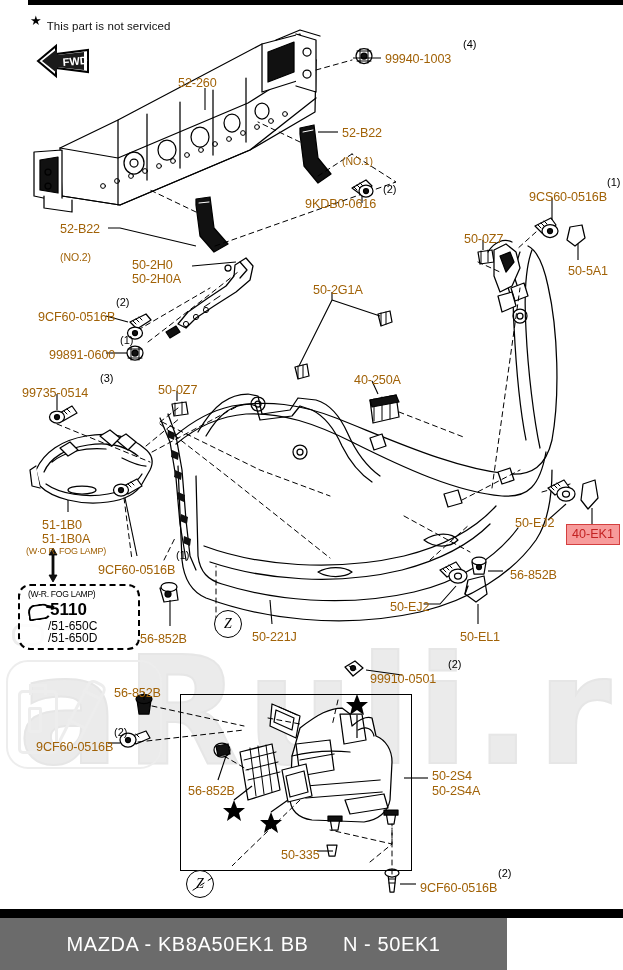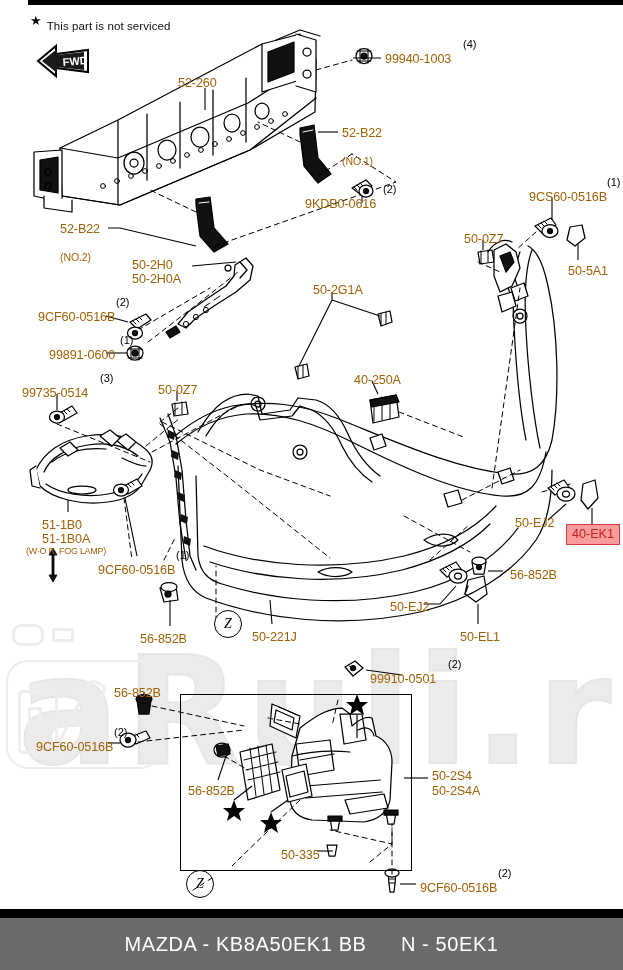--- a/index.html
+++ b/index.html
@@ -78,21 +78,21 @@
       display:flex;align-items:center;justify-content:center;font-size:14px;font-style:italic;
       font-family:"Liberation Serif",serif;background:#fff;}
 
   
   .detbox{position:absolute;left:180px;top:694px;width:230px;height:175px;border:1.4px solid #000;background:transparent;}
 
   
   .fwd{position:absolute;left:36px;top:42px;width:56px;height:38px;}
 
   
-  .footer{position:absolute;left:0;bottom:0;width:623px;height:52px;background:#6b6b6b;
+  .footer{position:absolute;left:0;bottom:0;width:507px;height:52px;background:#6b6b6b;
     display:flex;align-items:center;justify-content:center;}
   .footer .ft{color:#fff;font-size:20px;letter-spacing:.6px;white-space:nowrap;}
   .footer .ft .gap{display:inline-block;width:22px;}
   .footer-top{position:absolute;left:0;bottom:52px;width:623px;height:9px;background:#000;}
   .footer-nub{position:absolute;left:0;bottom:61px;width:30px;height:5px;background:#fff;}
 
   svg.art{position:absolute;left:0;top:0;width:623px;height:970px;overflow:visible;}
 </style>
 </head>
 <body>
@@ -555,20 +555,27 @@
     <span>Z</span>
   </div>
   <svg class="art" viewBox="0 0 623 970">
     <path d="M212 878 L190 892" stroke="#000" stroke-width="1" stroke-dasharray="5 4" fill="none"></path>
     <path d="M232 866 L240 858" stroke="#000" stroke-width="1" stroke-dasharray="5 4" fill="none"></path>
   </svg>
 
   <svg class="dblarrow" viewBox="0 0 10 34">
     <polygon points="5,0 9,7 6,7 6,27 9,27 5,34 1,27 4,27 4,7 1,7" fill="#111" stroke="#000" stroke-width=".8"></polygon>
   </svg>
+  <div class="callout">
+    <div class="ctitle">(W-R. FOG LAMP)</div>
+    <div class="cico"></div>
+    <div class="cnum">5110</div>
+    <div class="csub1">/51-650C</div>
+    <div class="csub2">/51-650D</div>
+  </div>
 
   <div id="labels">
       <div class="lbl" style="left: 178px; top: 76px;">52-260</div>
       <div class="qty" style="left: 463px; top: 38px;">(4)</div>
       <div class="lbl" style="left: 385px; top: 52px;">99940-1003</div>
       <div class="lbl sm" style="left: 342px; top: 112px;">(NO.1)</div>
       <div class="lbl" style="left: 342px; top: 126px;">52-B22</div>
       <div class="qty" style="left: 383px; top: 183px;">(2)</div>
       <div class="lbl" style="left: 305px; top: 197px; text-align: right;">9KDB0-0616</div>
       <div class="lbl sm" style="left: 60px; top: 208px;">(NO.2)</div>

